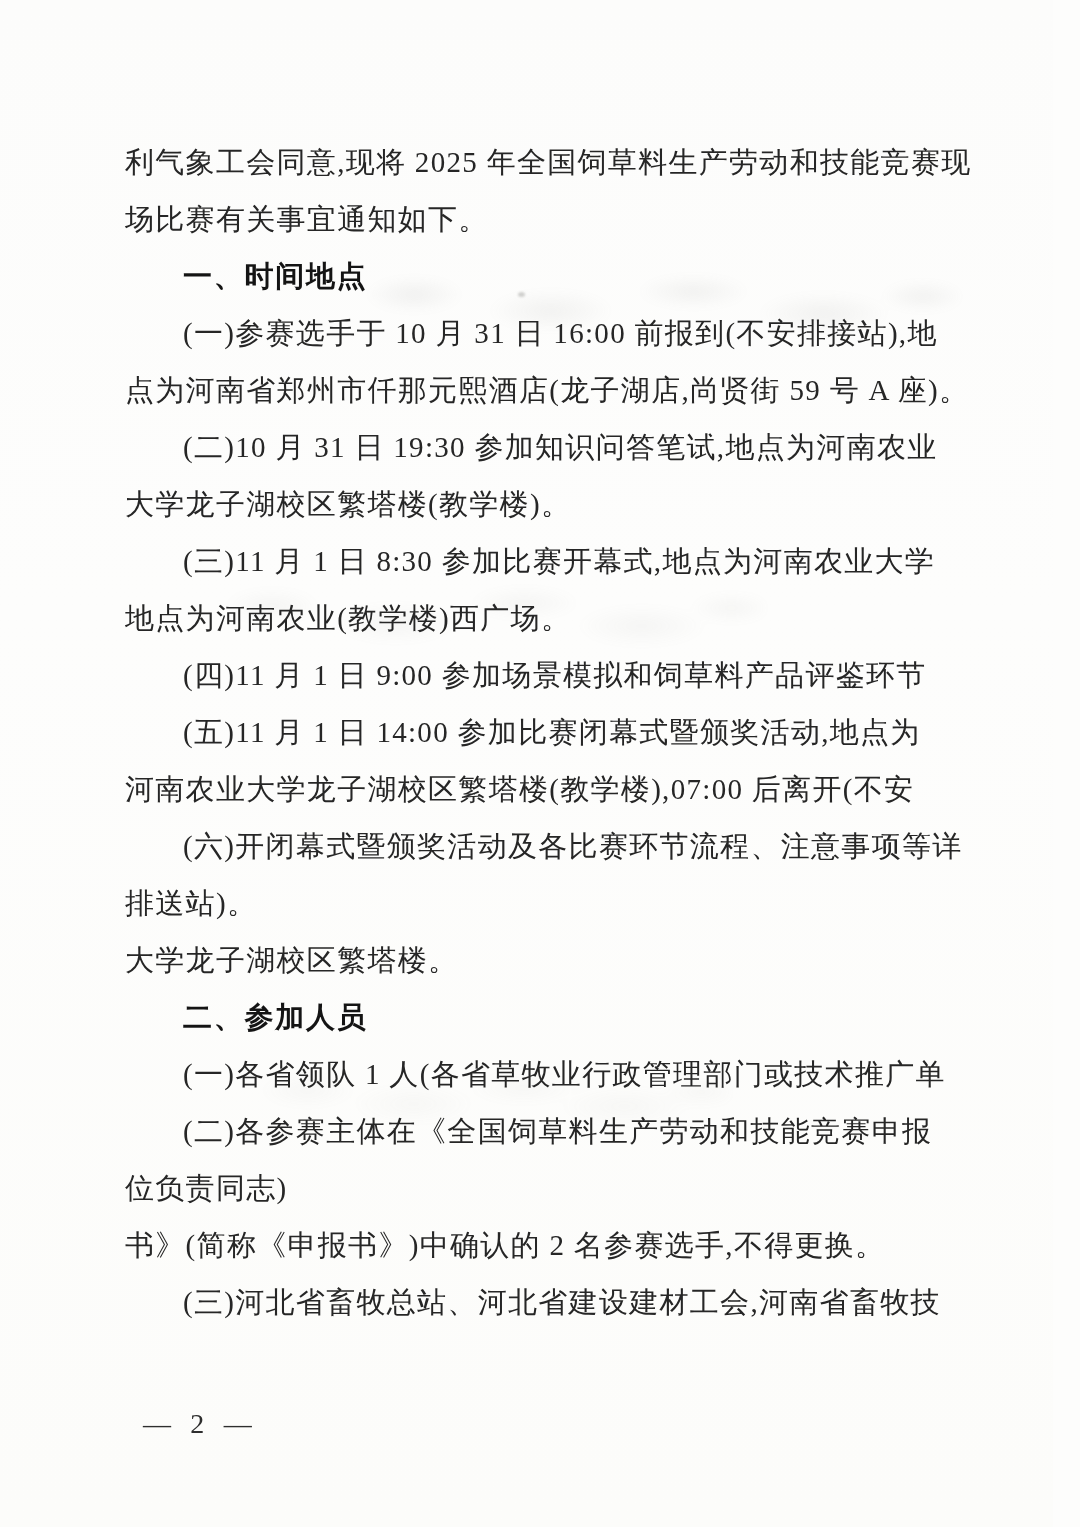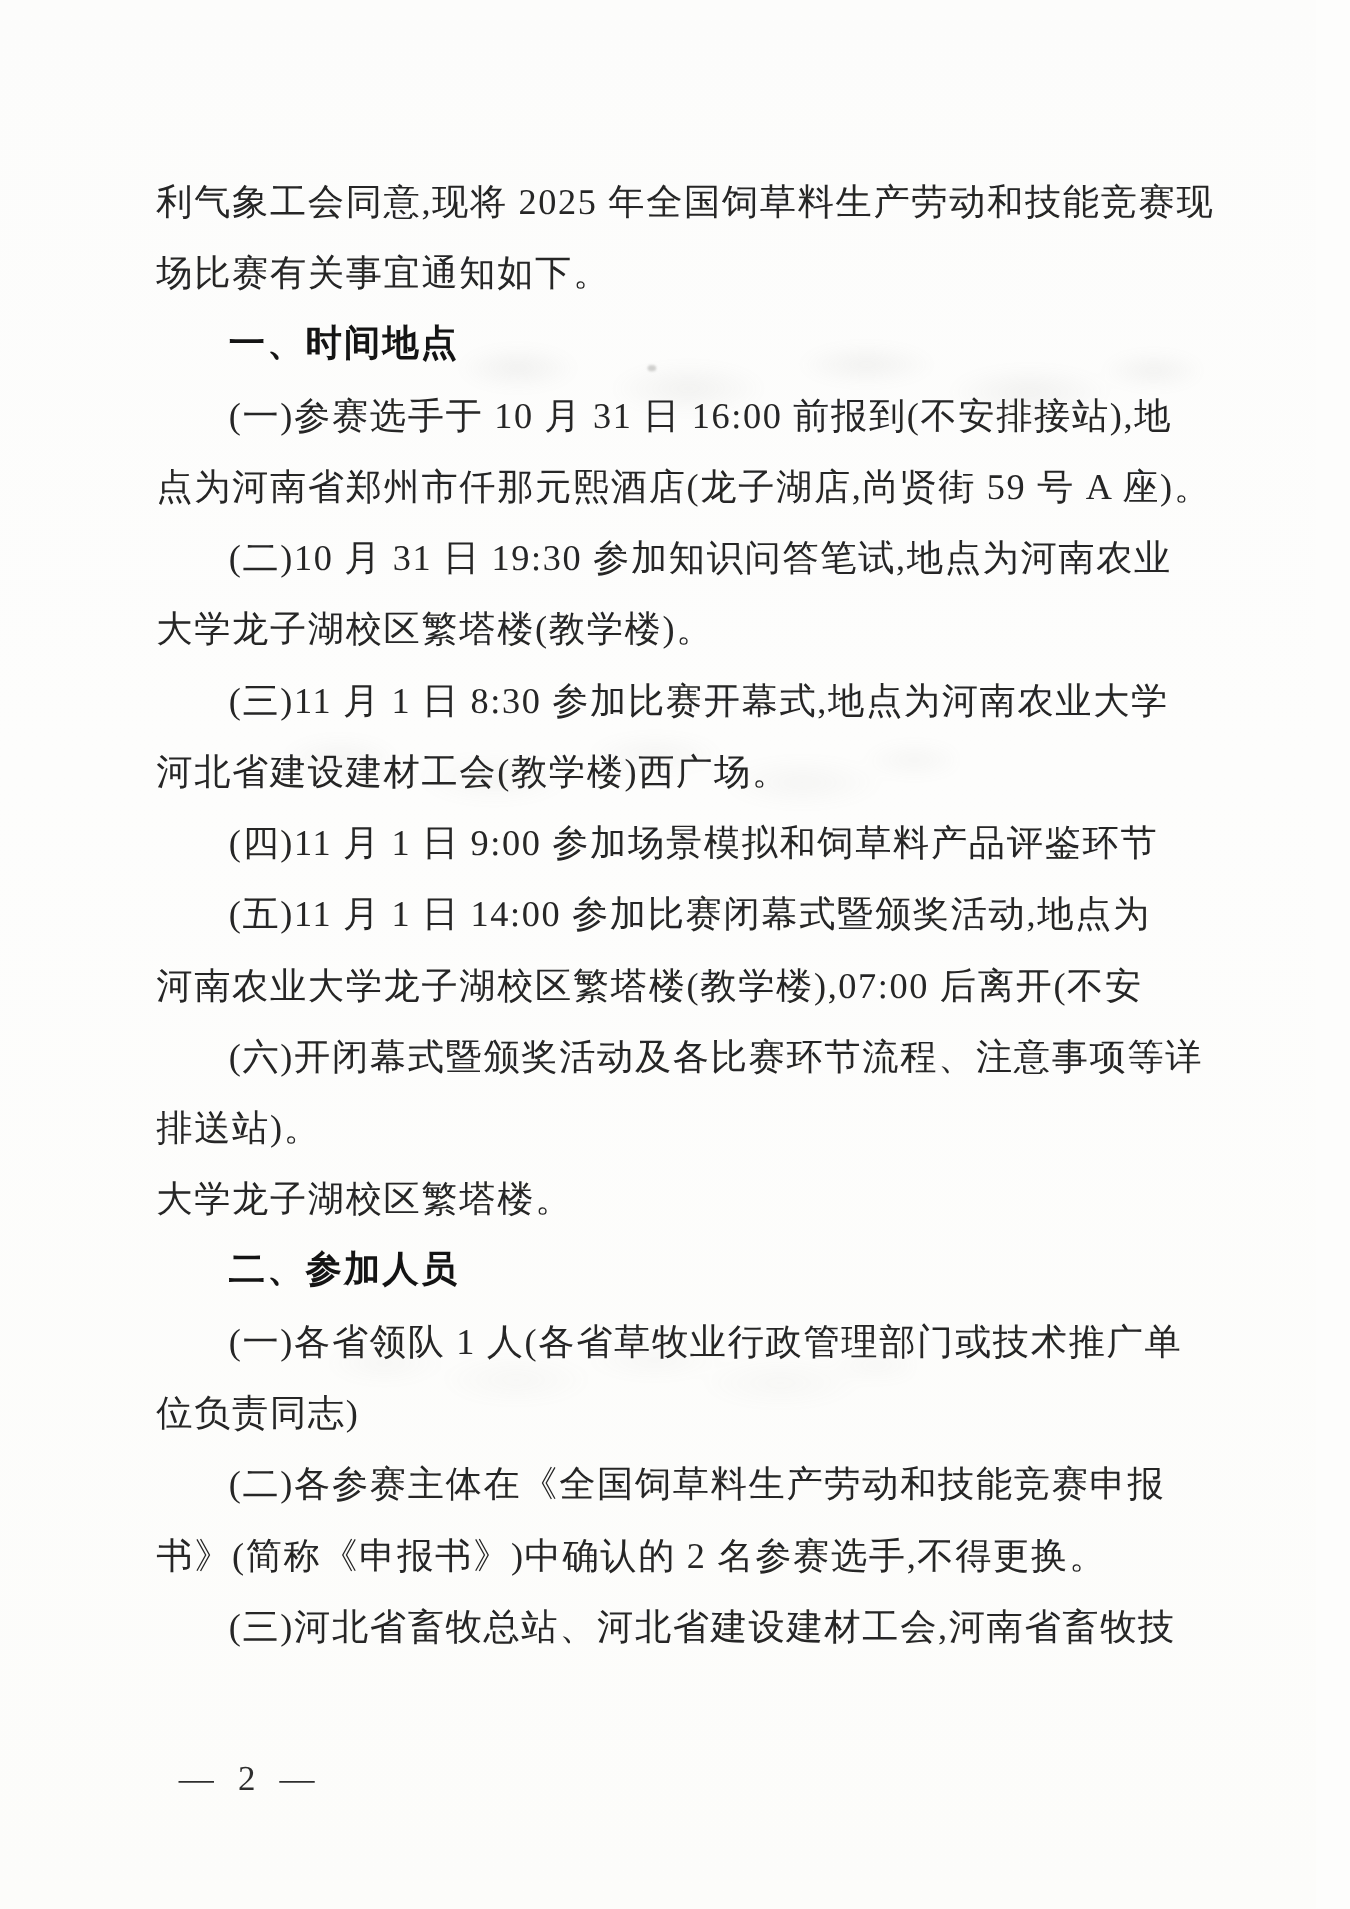--- a/index.html
+++ b/index.html
@@ -55,21 +55,21 @@
     line-height: 57px;
     color: #262626;
     letter-spacing: 0.045em;
     white-space: nowrap;
     font-family: "Liberation Serif", serif;
   }
   .line.indent {
     text-indent: 58px;
   }
   .line.heading {
-    font-family: Liberation Mono, monospace;
+    font-family: Liberation Serif, serif;
     font-weight: 700;
     color: #141414;
     letter-spacing: 0.06em;
   }
   .page-number {
     position: absolute;
     left: 143px;
     top: 1404px;
     font-size: 28px;
     line-height: 40px;
@@ -89,29 +89,29 @@
 
   <div class="content">
       <div class="line body">利气象工会同意,现将 2025 年全国饲草料生产劳动和技能竞赛现</div>
       <div class="line body">场比赛有关事宜通知如下。</div>
       <div class="line heading indent">一、时间地点</div>
       <div class="line body indent">(一)参赛选手于 10 月 31 日 16:00 前报到(不安排接站),地</div>
       <div class="line body">点为河南省郑州市仟那元熙酒店(龙子湖店,尚贤街 59 号 A 座)。</div>
       <div class="line body indent">(二)10 月 31 日 19:30 参加知识问答笔试,地点为河南农业</div>
       <div class="line body">大学龙子湖校区繁塔楼(教学楼)。</div>
       <div class="line body indent">(三)11 月 1 日 8:30 参加比赛开幕式,地点为河南农业大学</div>
-      <div class="line body">河北省建设建材工会(教学楼)西广场。</div>
+      <div class="line body">地点为河南农业(教学楼)西广场。</div>
       <div class="line body indent">(四)11 月 1 日 9:00 参加场景模拟和饲草料产品评鉴环节</div>
       <div class="line body indent">(五)11 月 1 日 14:00 参加比赛闭幕式暨颁奖活动,地点为</div>
       <div class="line body">河南农业大学龙子湖校区繁塔楼(教学楼),07:00 后离开(不安</div>
       <div class="line body indent">(六)开闭幕式暨颁奖活动及各比赛环节流程、注意事项等详</div>
       <div class="line body">排送站)。</div>
       <div class="line body">大学龙子湖校区繁塔楼。</div>
       <div class="line heading indent">二、参加人员</div>
       <div class="line body indent">(一)各省领队 1 人(各省草牧业行政管理部门或技术推广单</div>
+      <div class="line body indent">(二)各参赛主体在《全国饲草料生产劳动和技能竞赛申报</div>
       <div class="line body">位负责同志)</div>
-      <div class="line body indent">(二)各参赛主体在《全国饲草料生产劳动和技能竞赛申报</div>
       <div class="line body">书》(简称《申报书》)中确认的 2 名参赛选手,不得更换。</div>
       <div class="line body indent">(三)河北省畜牧总站、河北省建设建材工会,河南省畜牧技</div>
     </div>
 
   <div class="page-number">— 2 —</div>
 </div>
 
 </body></html>

